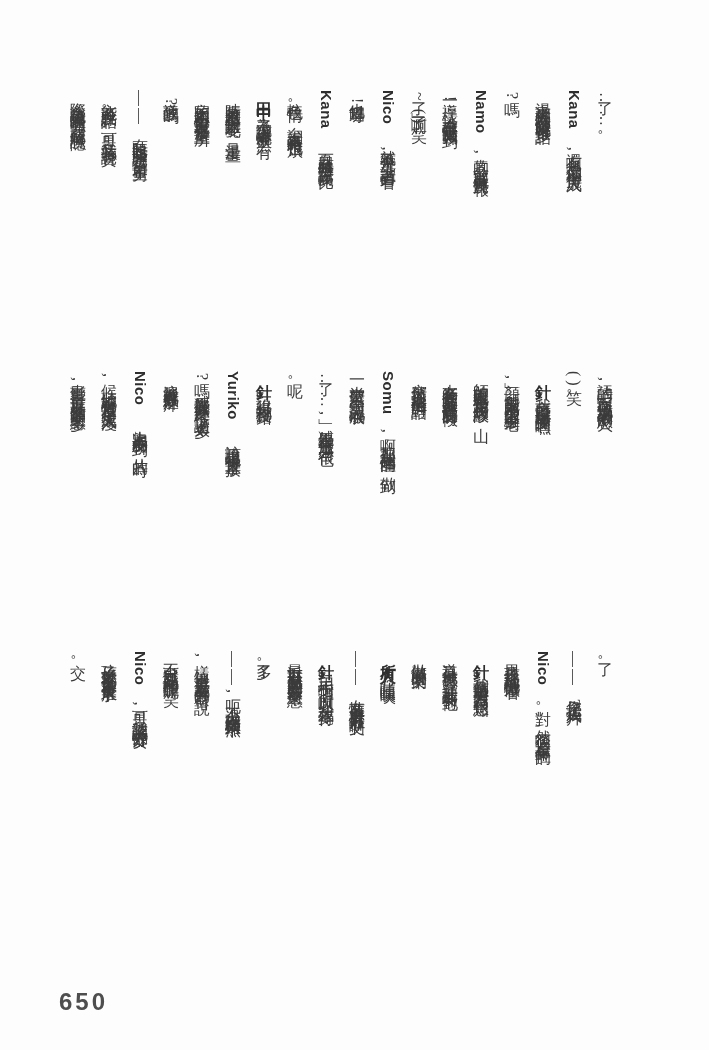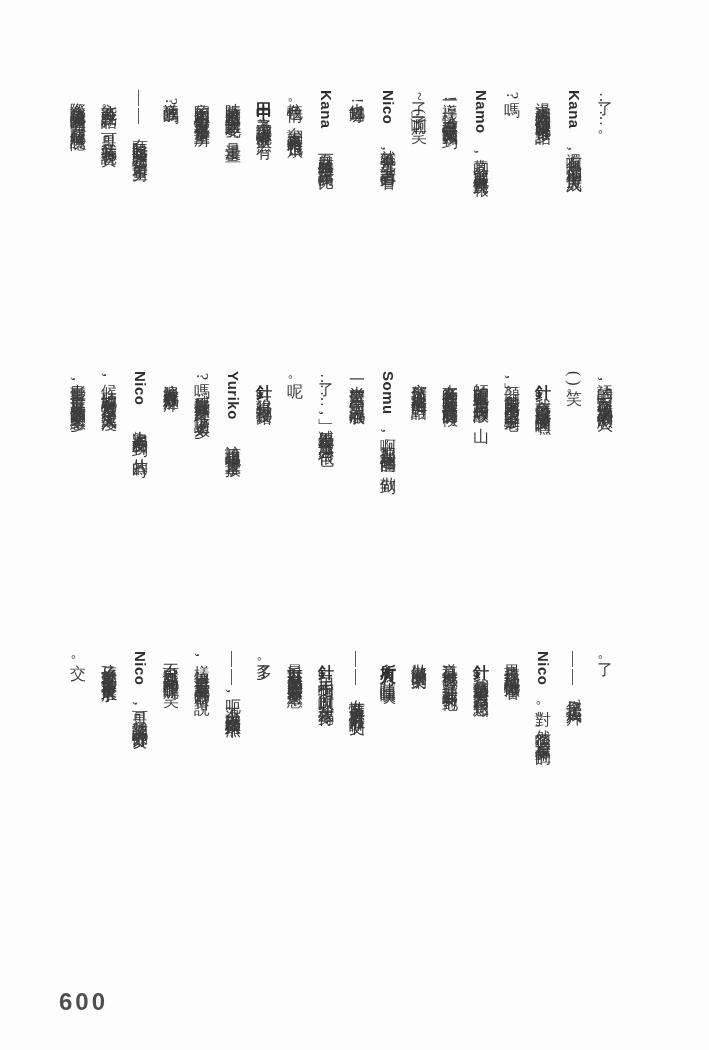--- a/index.html
+++ b/index.html
@@ -116,14 +116,14 @@
       <div class="col"><b class="speaker">針</b><span>用手指啊!所以啊,我才覺得</span></div>
       <div class="col"><span>最近對肛交感興趣的人好像愈來愈</span></div>
       <div class="col"><span>多了。</span></div>
       <div class="col"><span>——呃,不過內部結構雖然不一</span></div>
       <div class="col"><span>樣,但畢竟是男女都有的器官,說</span></div>
       <div class="col"><span>不定可以藉此互相理解呢(笑)。</span></div>
       <div class="col"><b class="speaker latin">Nico</b><span>可是,我認識的大部分女</span></div>
       <div class="col"><span>孩子好像都不太希望被要求肛</span></div>
       <div class="col"><span>交。</span></div>
     </div>
-  <div class="page-number">600</div>
+  <div class="page-number">650</div>
 </div>
 
 </body></html>

